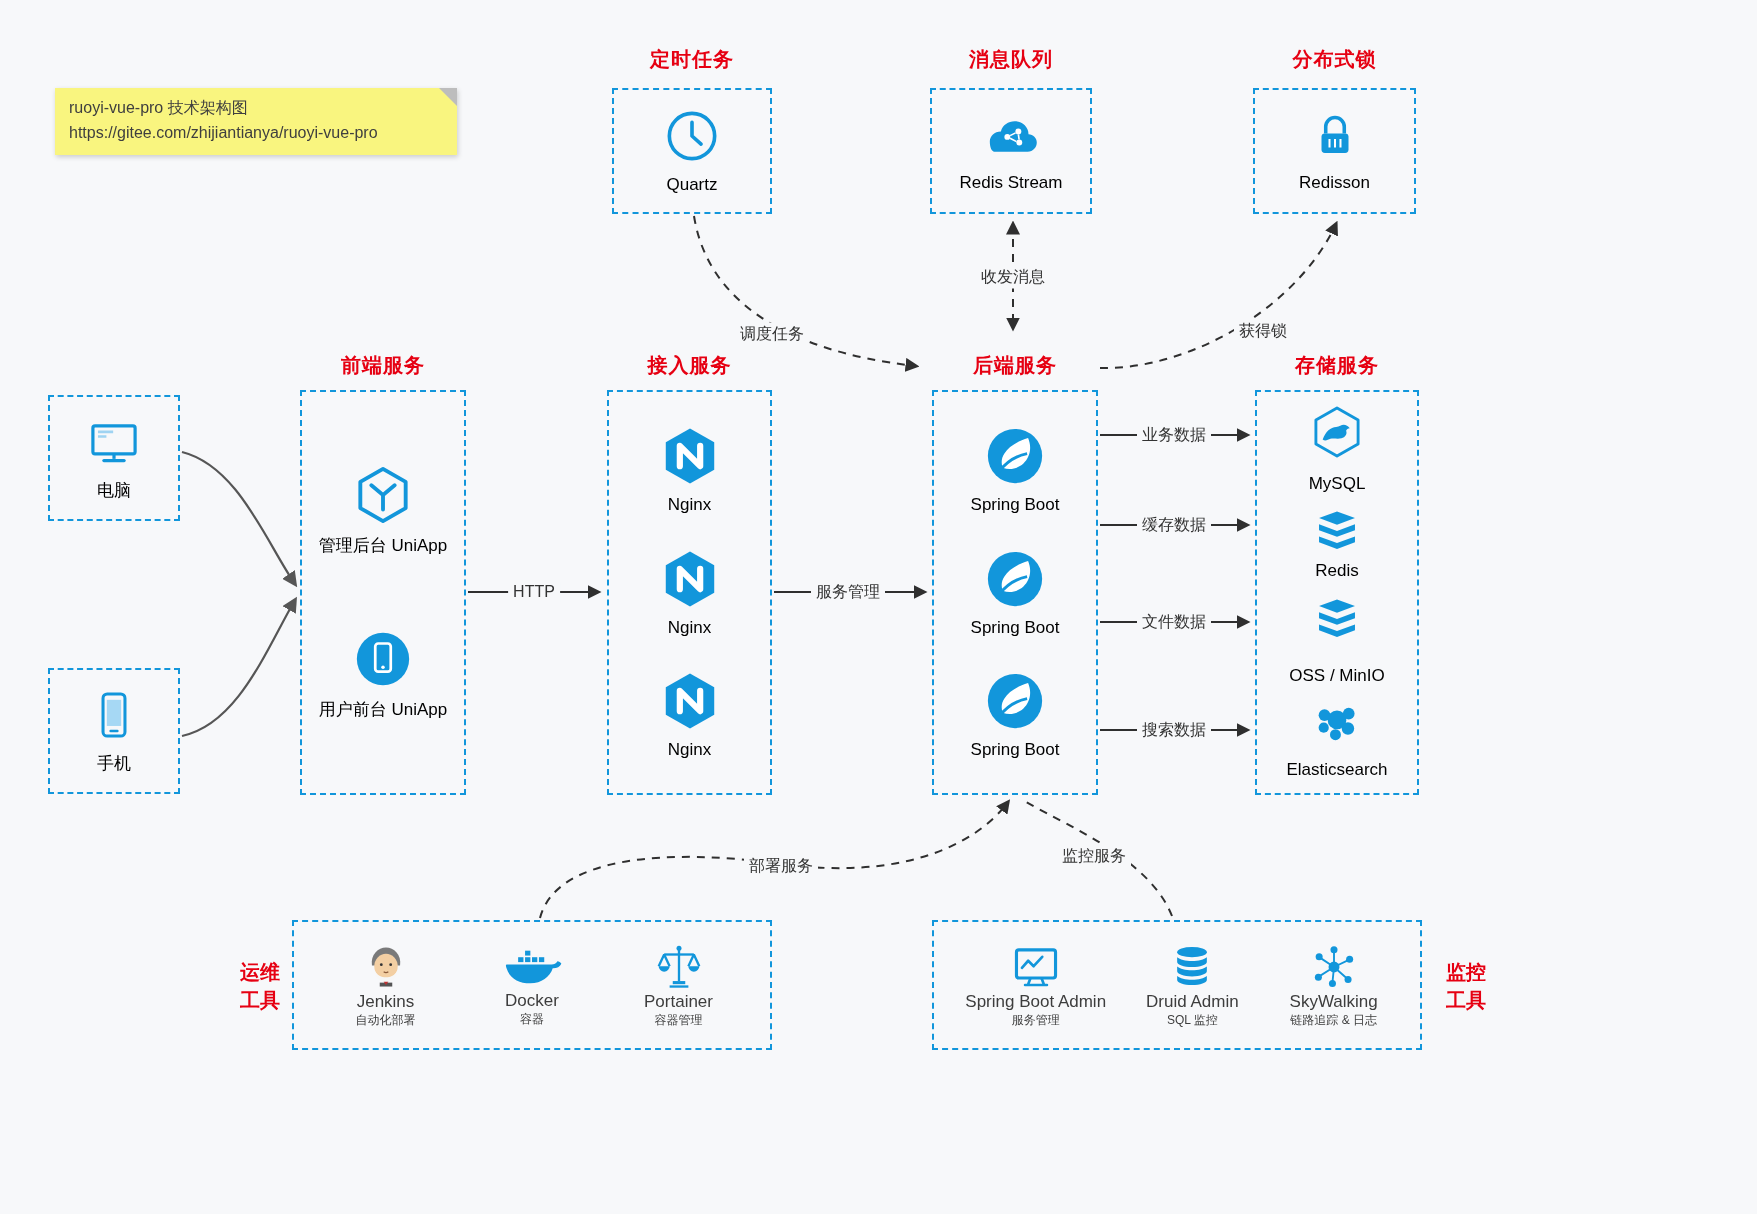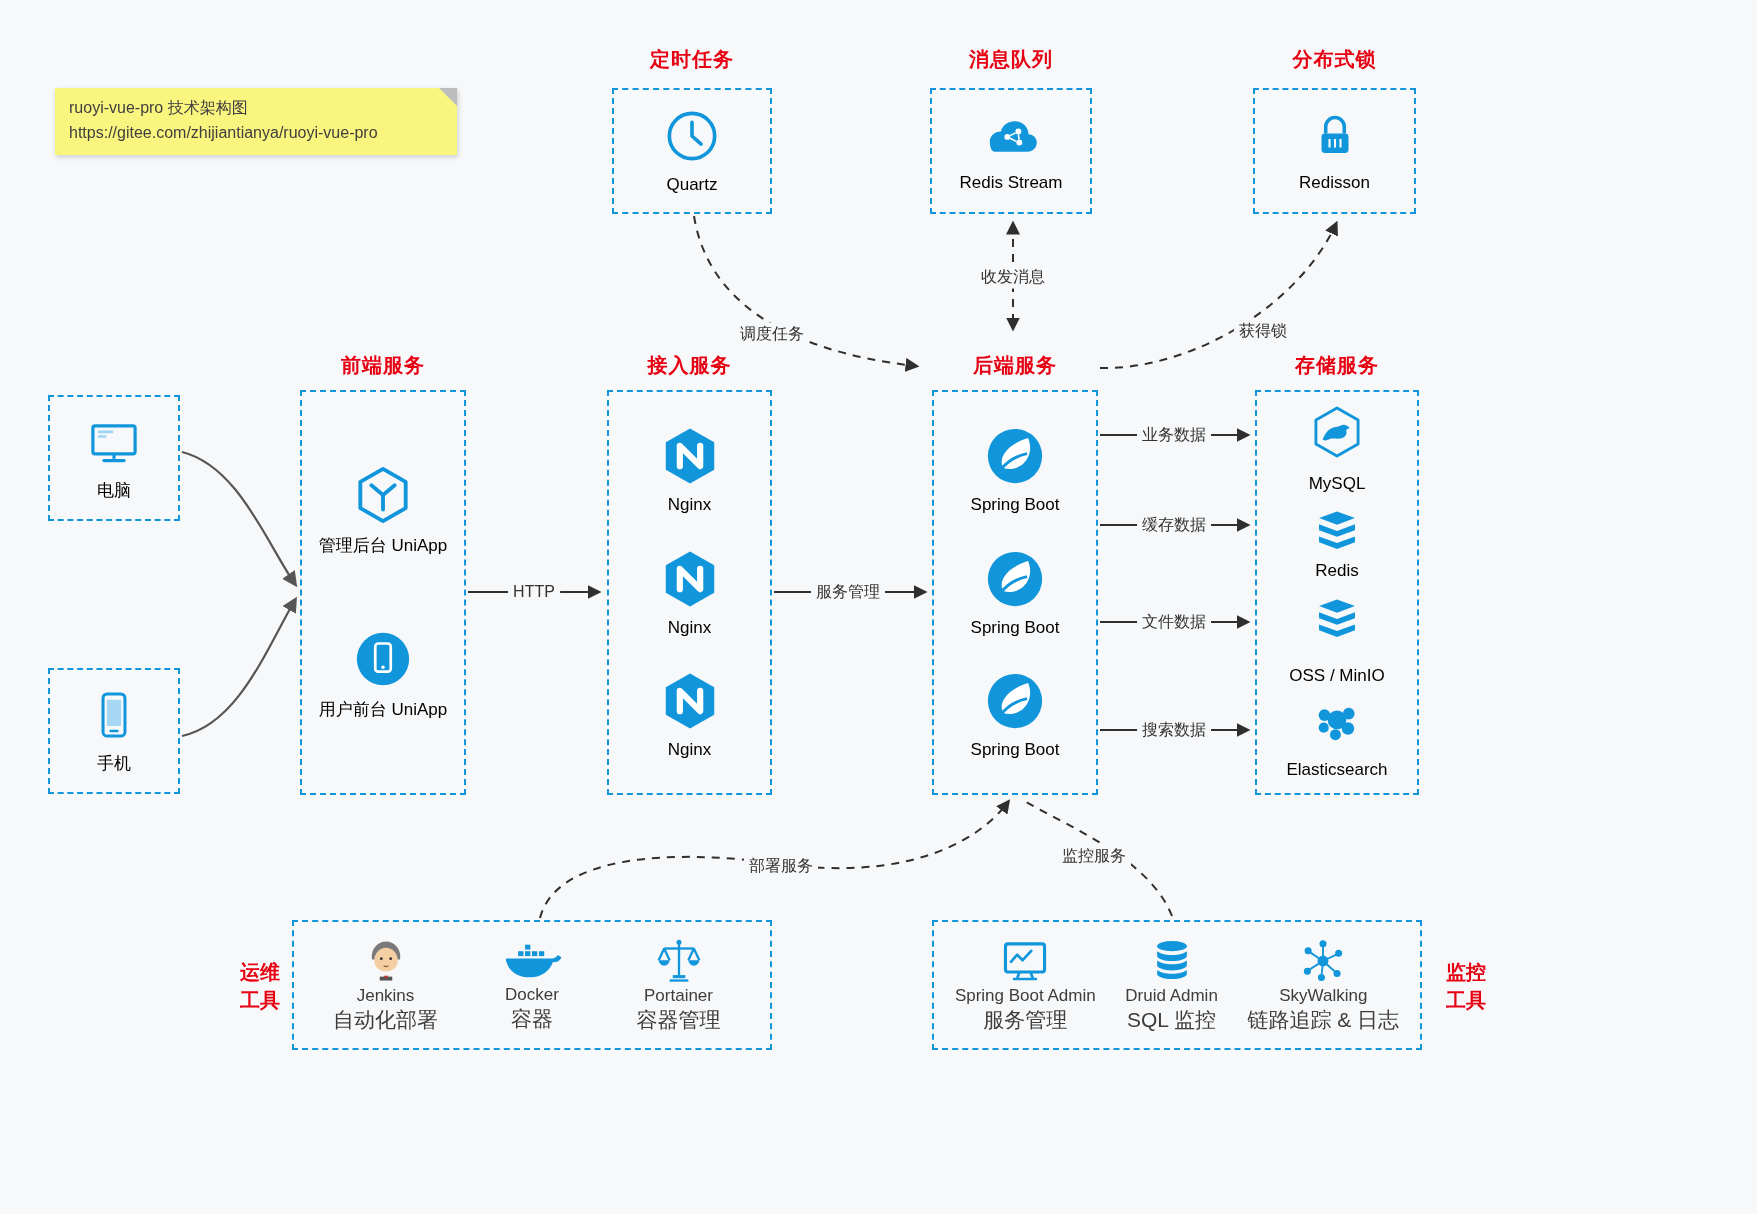--- a/index.html
+++ b/index.html
@@ -21,21 +21,21 @@
   .node{display:flex;flex-direction:column;align-items:center;gap:8px;}
   .node-label{font-size:17px;color:#000000;white-space:nowrap;}
   .icon{display:block;color:var(--accent,#1296db);}
   .icon svg{display:block;width:100%;height:100%;}
   .icon-64{width:62px;height:62px;}
   .icon-58{width:58px;height:58px;}
   .icon-56{width:54px;height:54px;}
   .icon-50{width:50px;height:50px;}
   .tool{display:flex;flex-direction:column;align-items:center;min-width:110px;}
   .tool-name{font-size:17px;color:#3d3d3d;white-space:nowrap;}
-  .tool-desc{font-size:21px;color:#3d3d3d;white-space:nowrap;}
+  .tool-desc{font-size:12px;color:#3d3d3d;white-space:nowrap;}
   .edge-label{position:absolute;z-index:3;transform:translate(-50%,-50%);background:var(--bg,#f7f8fa);
               padding:1px 5px;font-size:16px;color:#333;white-space:nowrap;}
   .note{position:absolute;left:55px;top:88px;width:402px;z-index:3;background:var(--note-bg,#f9f57f);
         padding:8px 18px 9px 14px;font-size:16px;line-height:1.55;color:#3f3f3f;
         box-shadow:1px 2px 5px rgba(0,0,0,.18);box-sizing:border-box;}
   .note::after{content:"";position:absolute;top:0;right:0;width:0;height:0;border:9px solid;
                border-color:#bdbdbd #bdbdbd transparent transparent;}
 </style>
 </head>
 <body>

